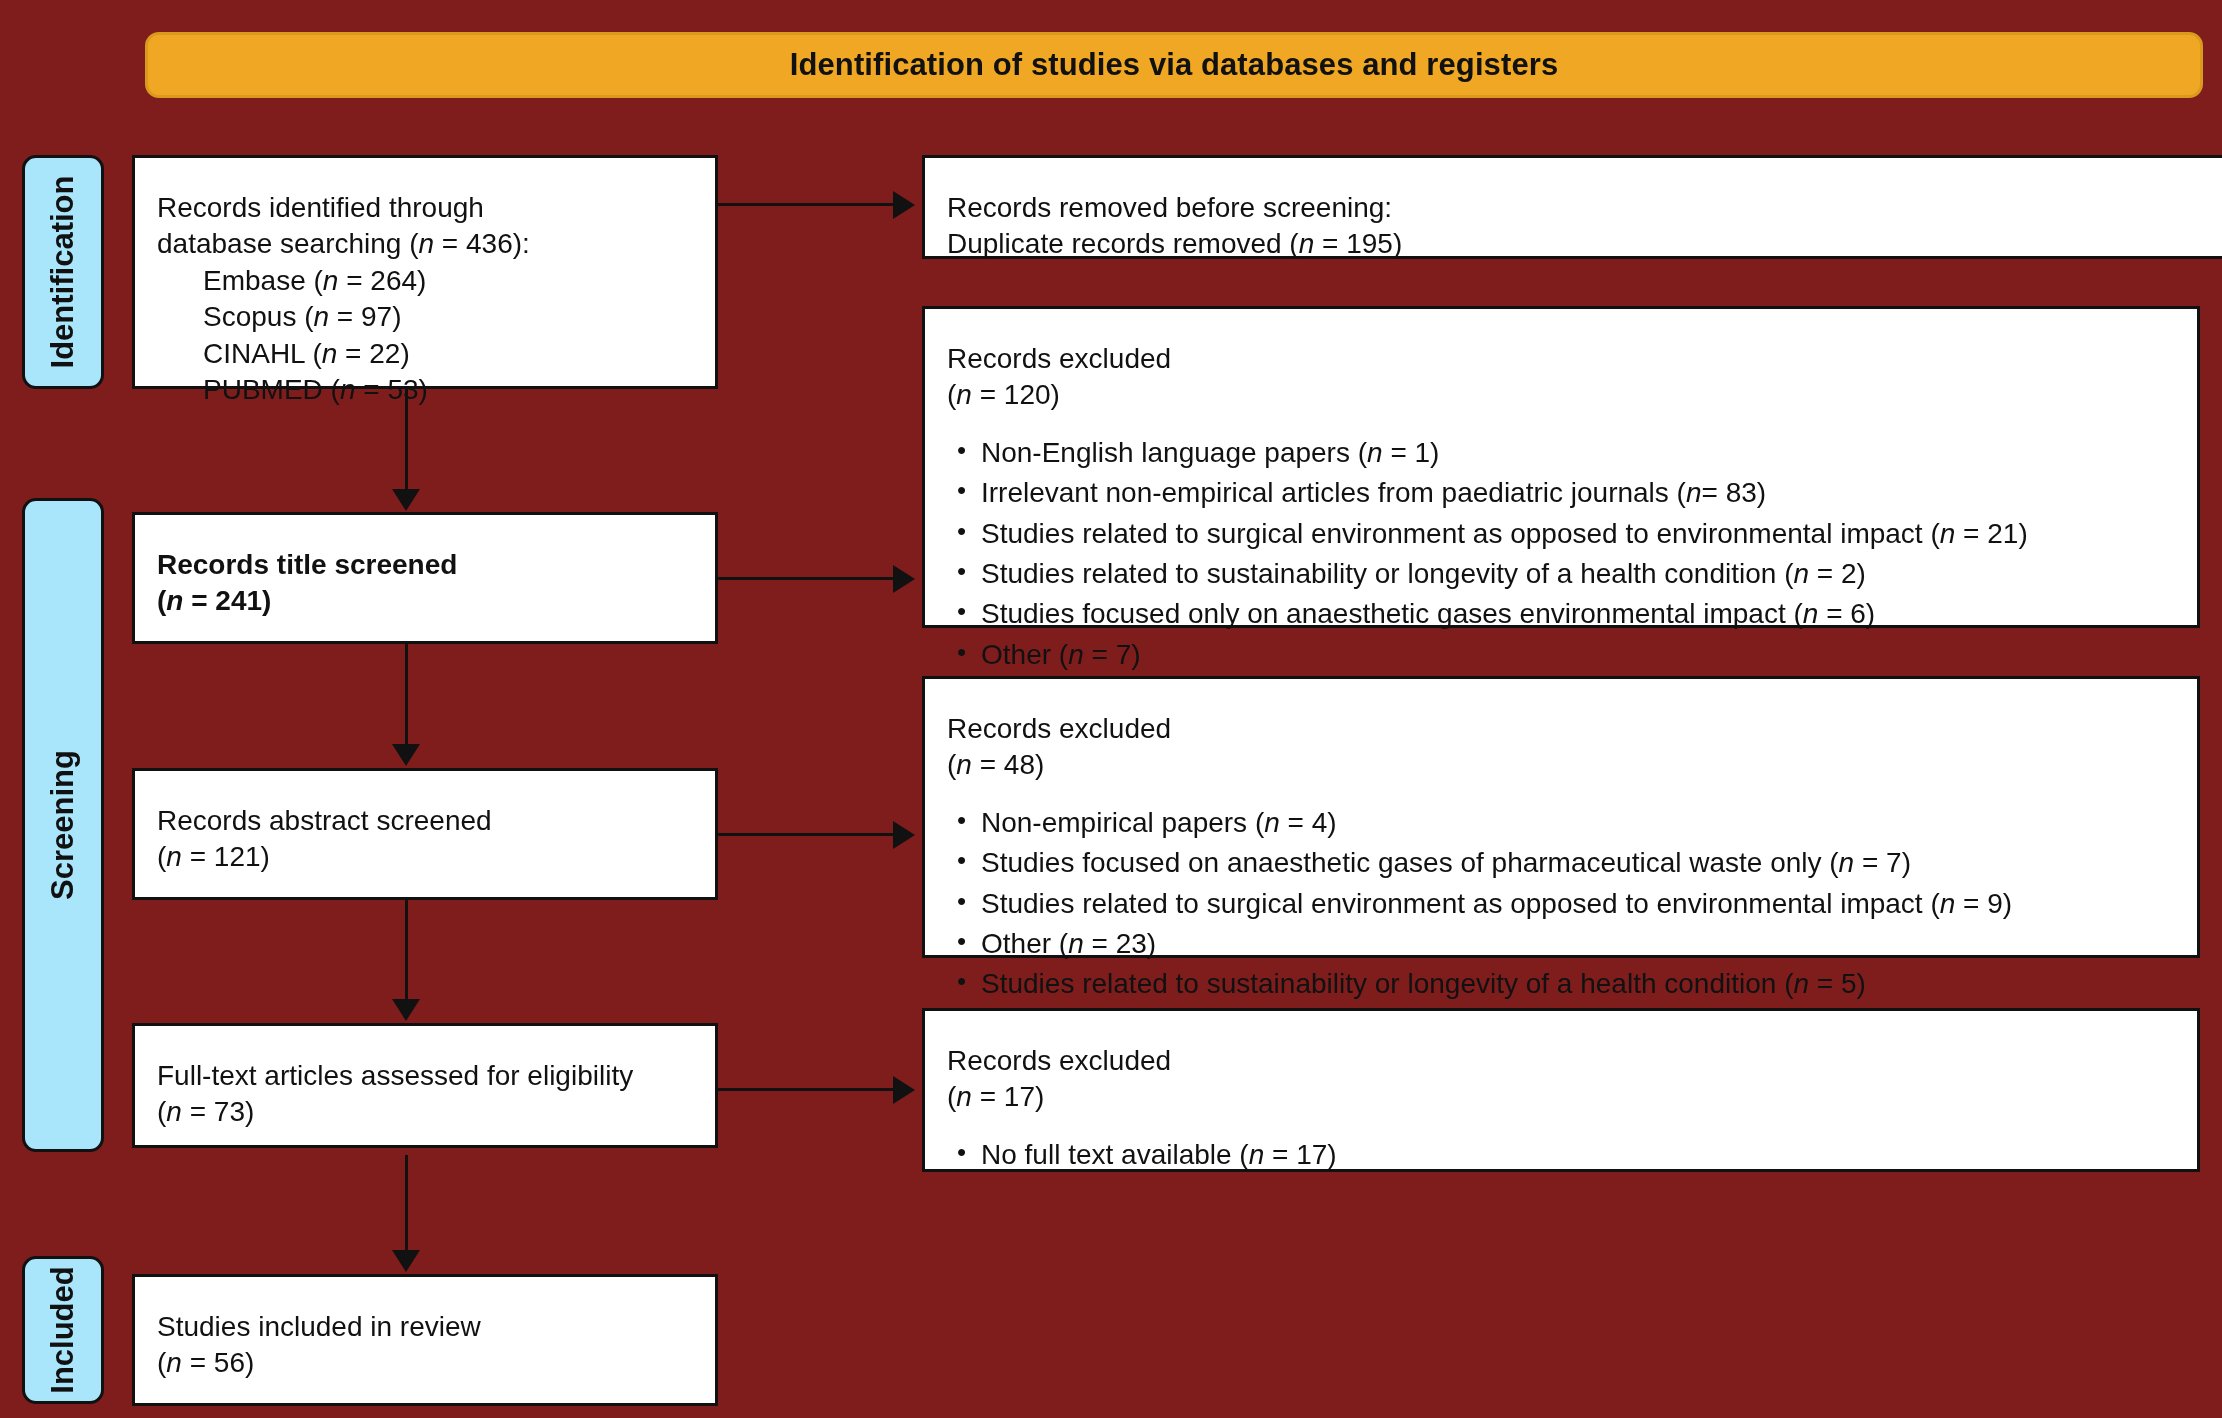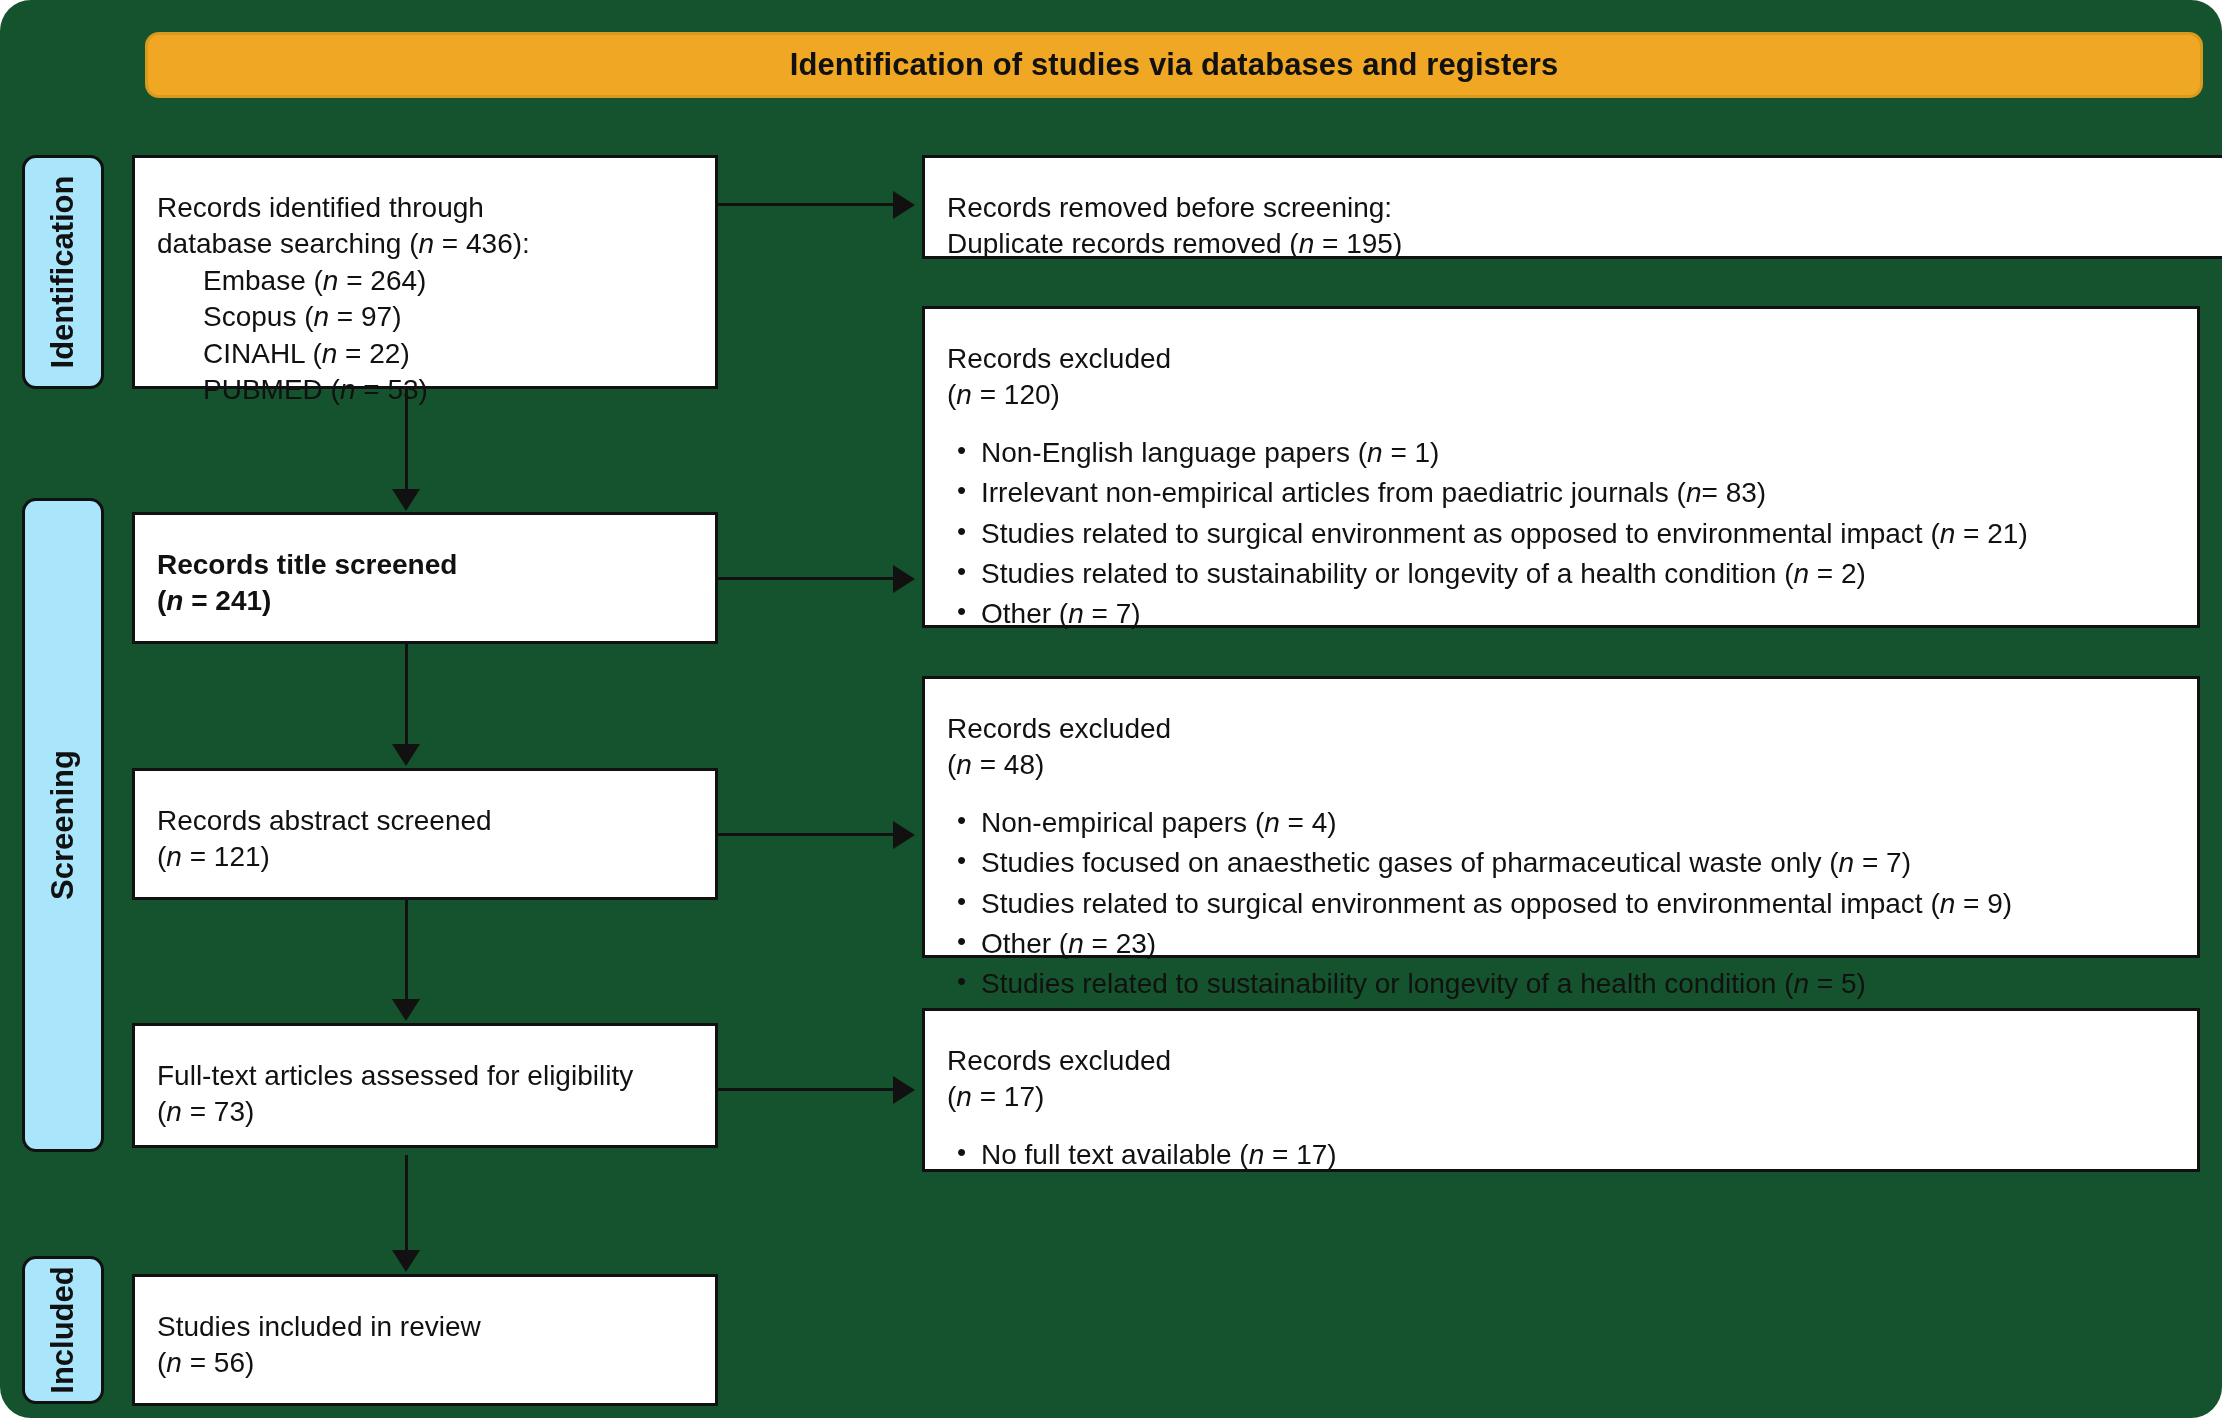--- a/index.html
+++ b/index.html
@@ -8,23 +8,22 @@
     background: #ffffff;
   }
   body {
     font-family: "Liberation Sans", sans-serif;
     color: #1a1a1a;
   }
   #canvas {
     position: relative;
     width: 2222px;
     height: 1418px;
-    background: #14532d;
+    background: #7f1d1d;
     overflow: hidden;
-    border-radius: 31px;
   }
 
   
   .banner {
     position: absolute;
     left: 145px;
     top: 32px;
     width: 2058px;
     height: 66px;
     background: #F0A824;
@@ -199,20 +198,21 @@
   </div>
 
   <div class="box" id="box-excluded-title">
     <p>Records excluded</p>
     <p>(<span class="n">n</span> = 120)</p>
     <ul>
       <li>Non-English language papers (<span class="n">n</span> = 1)</li>
       <li>Irrelevant non-empirical articles from paediatric journals (<span class="n">n</span>= 83)</li>
       <li>Studies related to surgical environment as opposed to environmental impact (<span class="n">n</span> = 21)</li>
       <li>Studies related to sustainability or longevity of a health condition (<span class="n">n</span> = 2)</li>
+      <li>Studies focused only on anaesthetic gases environmental impact (<span class="n">n</span> = 6)</li>
       <li>Other (<span class="n">n</span> = 7)</li>
     </ul>
   </div>
 
   <div class="box" id="box-abstract-screen">
     <p>Records abstract screened</p>
     <p>(<span class="n">n</span> = 121)</p>
   </div>
 
   <div class="box" id="box-excluded-abs">

